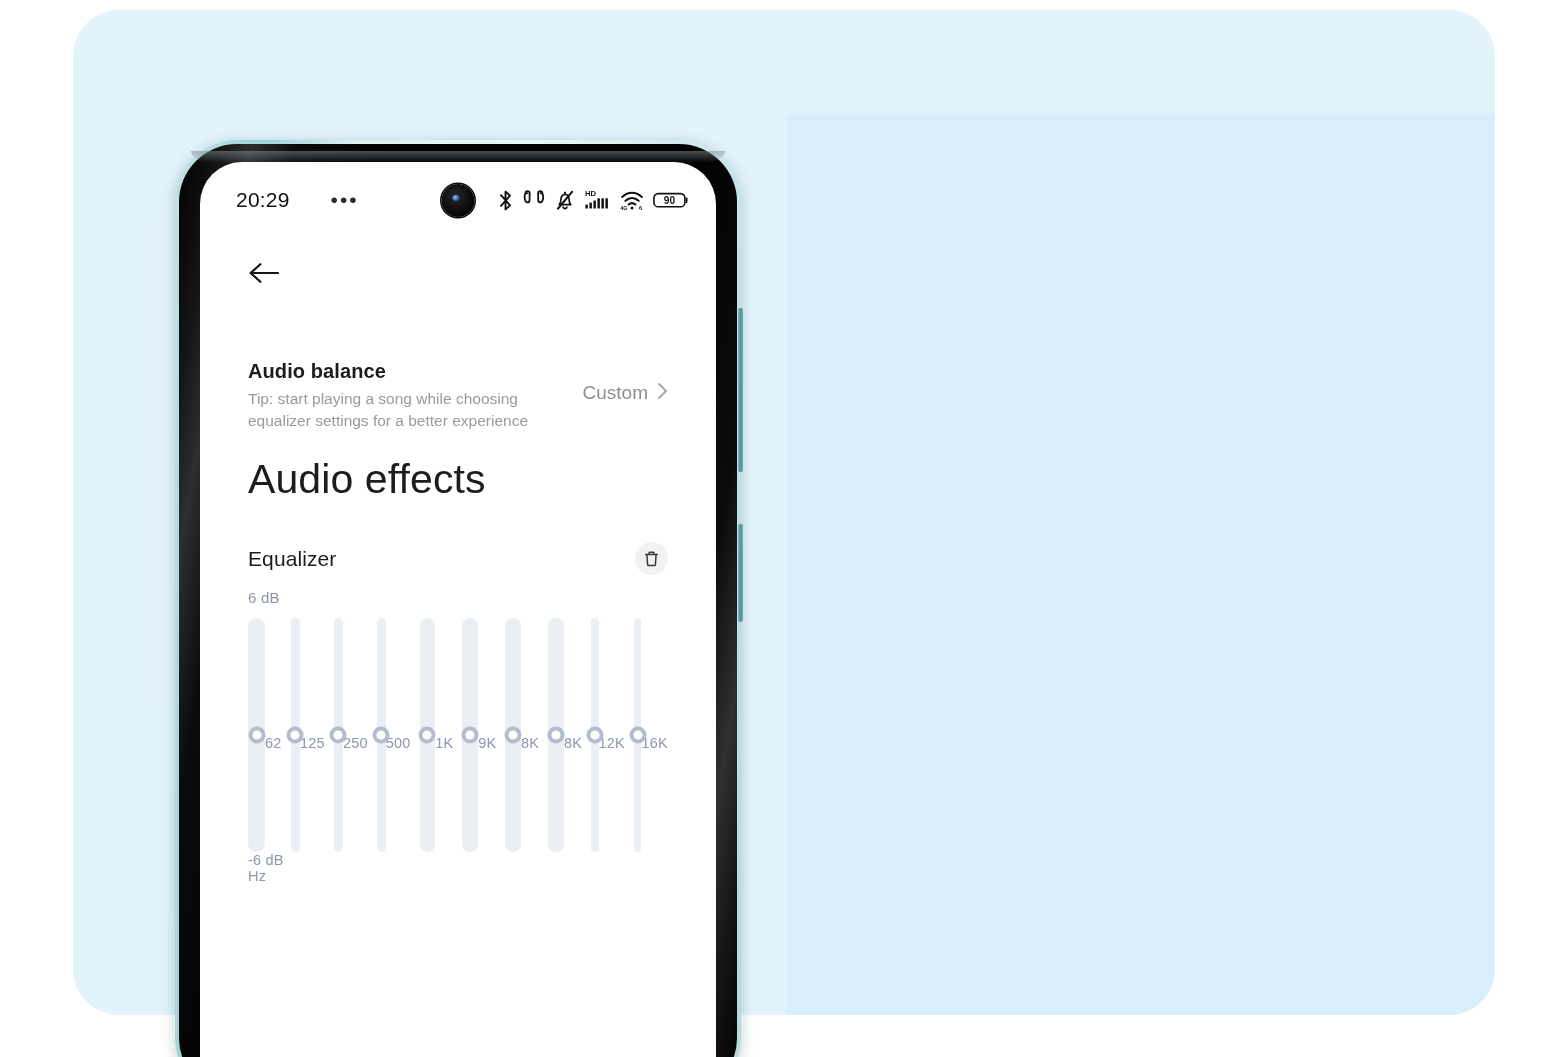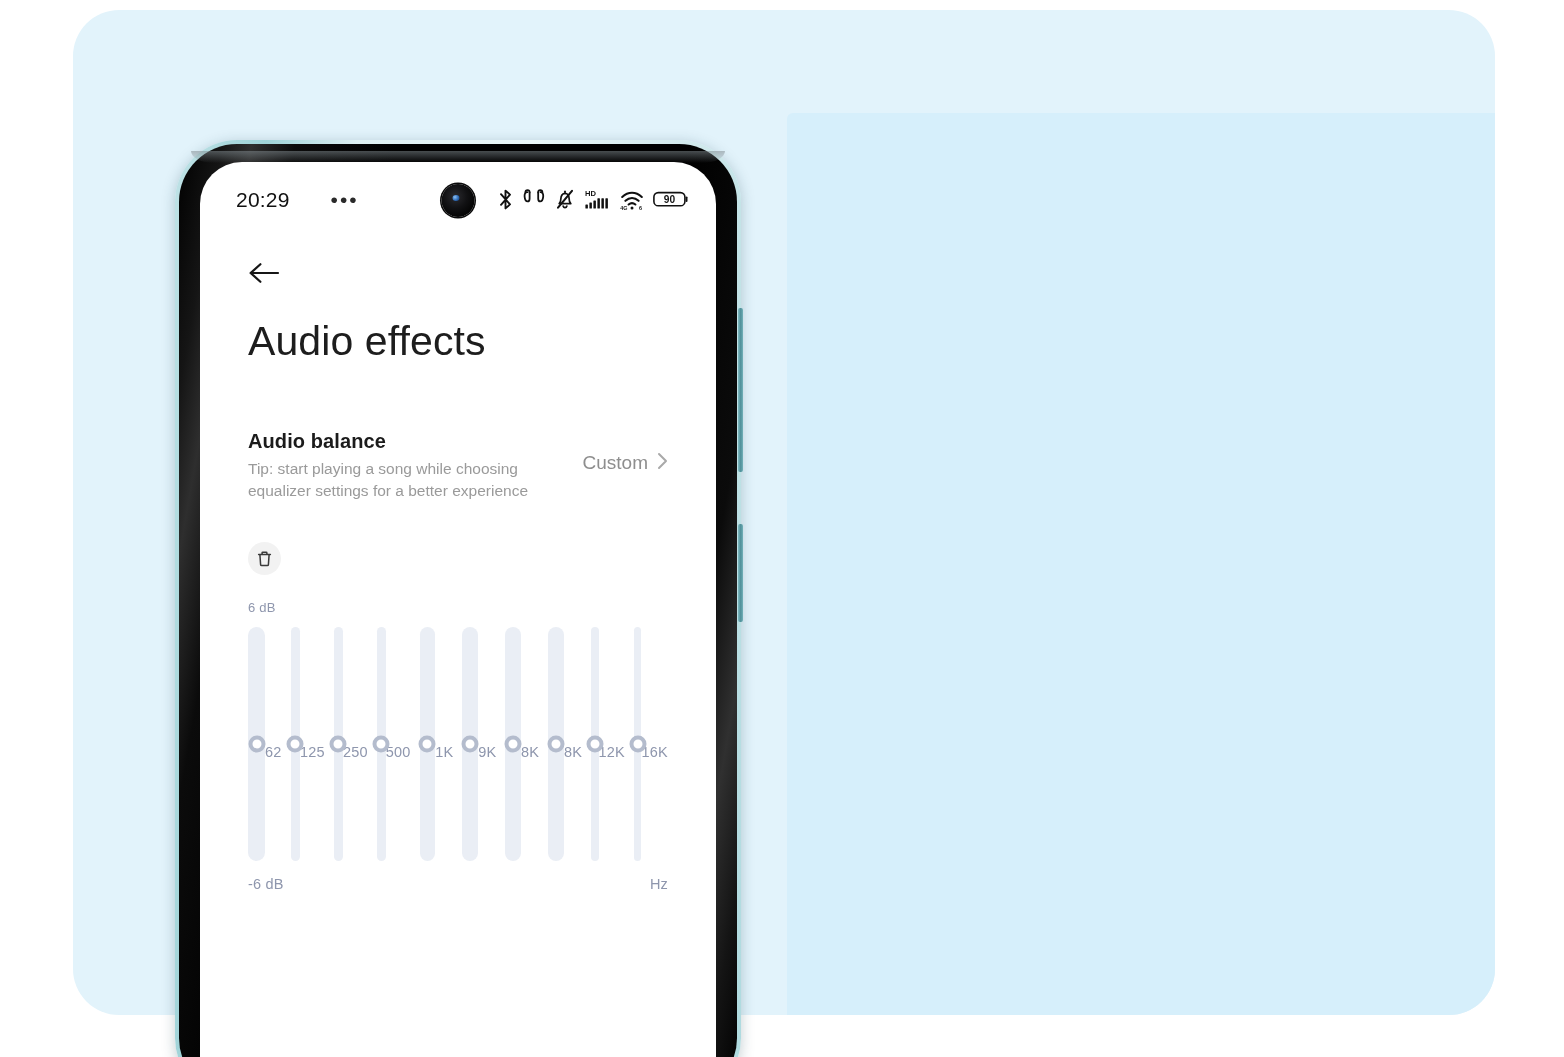--- a/index.html
+++ b/index.html
@@ -118,21 +118,21 @@
   #status-dots {
     margin-left: 41px;
     font-size: 21px;
     letter-spacing: 2px;
     color: #2a2a2a;
     line-height: 8px;
   }
   #status-spacer { flex: 1; }
   #status-icons {
     display: flex;
-    align-items: flex-start;
+    align-items: center;
     gap: 9px;
   }
   #status-icons svg { display: block; }
 
   #camera-punchhole {
     position: absolute;
     left: 50%;
     transform: translateX(-50%);
     top: 22px;
     width: 33px;
@@ -231,22 +231,22 @@
     background: #f2f2f2;
     display: flex;
     align-items: center;
     justify-content: center;
     cursor: pointer;
     border: none;
     padding: 0;
   }
 
   #equalizer-max-label {
-    margin-top: 25px;
-    font-size: 13px;
+    margin-top: 14px;
+    font-size: 15px;
     color: #8e96ad;
     letter-spacing: 0.2px;
   }
 
   #equalizer-sliders {
     margin-top: 12px;
     display: flex;
     justify-content: space-between;
     align-items: flex-start;
   }
@@ -277,24 +277,24 @@
     cursor: grab;
   }
   .eq-band-label {
     margin-top: 16px;
     font-size: 14.5px;
     color: #8e96ad;
     letter-spacing: 0.2px;
   }
 
   #equalizer-footer {
-    margin-top: 15px;
     display: flex;
     justify-content: space-between;
     align-items: baseline;
+    flex-direction: column;
   }
   #equalizer-min-label, #equalizer-unit-label {
     font-size: 14.5px;
     color: #8e96ad;
     letter-spacing: 0.2px;
   }
 </style>
 </head>
 <body>
 
@@ -375,39 +375,40 @@
 
     <div id="camera-punchhole"></div>
 
     <div id="app-content">
 
       <div id="back-button">
         <svg width="32" height="24" viewBox="0 0 32 24">
           <path d="M2.6 12 L30 12 M2.6 12 L12.4 3.2 M2.6 12 L12.4 20.8" fill="none" stroke="#161616" stroke-width="2.2" stroke-linecap="round" stroke-linejoin="round"></path>
         </svg>
       </div>
-
-      <div id="page-title">Audio effects</div>
 
       <div id="audio-balance-row">
         <div id="audio-balance-texts">
           <div id="audio-balance-title">Audio balance</div>
           <div id="audio-balance-tip">Tip: start playing a song while choosing equalizer settings for a better experience</div>
         </div>
         <div id="audio-balance-value-wrap">
           <span id="audio-balance-value">Custom</span>
           <span>
             <svg width="11" height="18" viewBox="0 0 11 18">
               <path d="M2 2 L9 9 L2 16" fill="none" stroke="#a9a9a9" stroke-width="2" stroke-linecap="round" stroke-linejoin="round"></path>
             </svg>
           </span>
         </div>
       </div>
 
+      <div id="page-title">Audio effects</div>
+
       <div id="equalizer-header">
+        <div id="equalizer-title">Equalizer</div>
         <button id="equalizer-reset-button">
           <svg width="17" height="18" viewBox="0 0 17 18">
             <path d="M2.6 4.6 L14.4 4.6" stroke="#3a3a3a" stroke-width="1.5" stroke-linecap="round"></path>
             <path d="M6.1 4.6 L6.1 2.9 C6.1 2.5 6.4 2.2 6.8 2.2 L10.2 2.2 C10.6 2.2 10.9 2.5 10.9 2.9 L10.9 4.6" fill="none" stroke="#3a3a3a" stroke-width="1.5" stroke-linejoin="round"></path>
             <path d="M3.9 4.6 L4.6 14.6 C4.65 15.2 5.1 15.6 5.7 15.6 L11.3 15.6 C11.9 15.6 12.35 15.2 12.4 14.6 L13.1 4.6" fill="none" stroke="#3a3a3a" stroke-width="1.5" stroke-linejoin="round"></path>
           </svg>
         </button>
       </div>
 
       <div id="equalizer-max-label" style="color: rgb(142, 150, 173);">6 dB</div>

